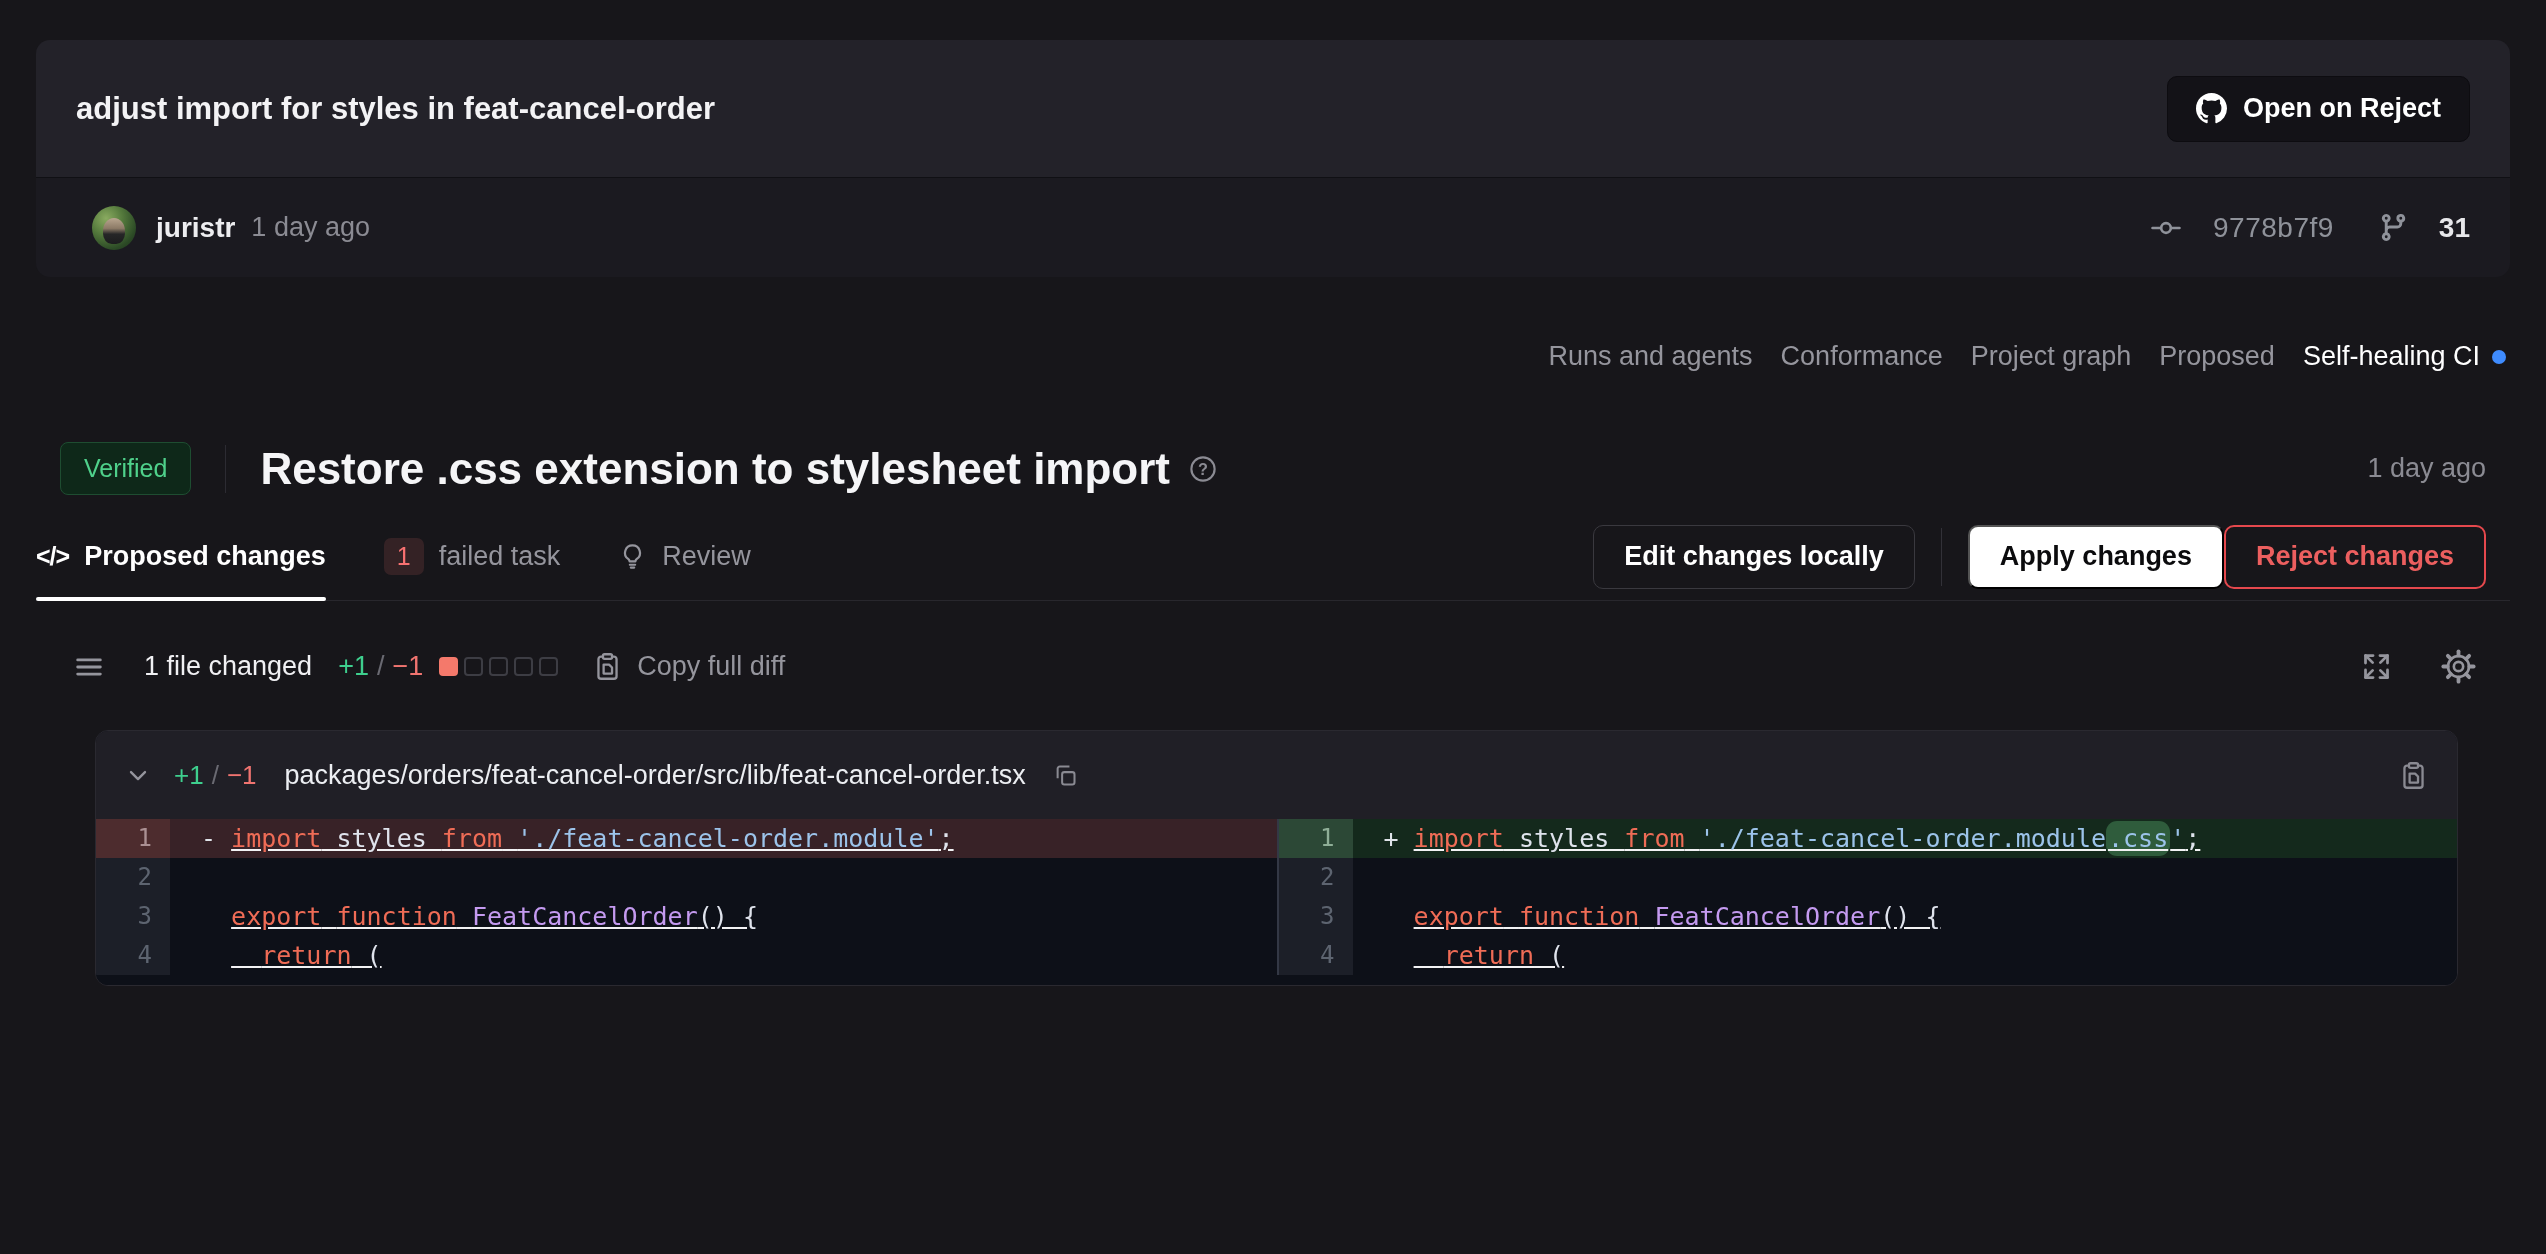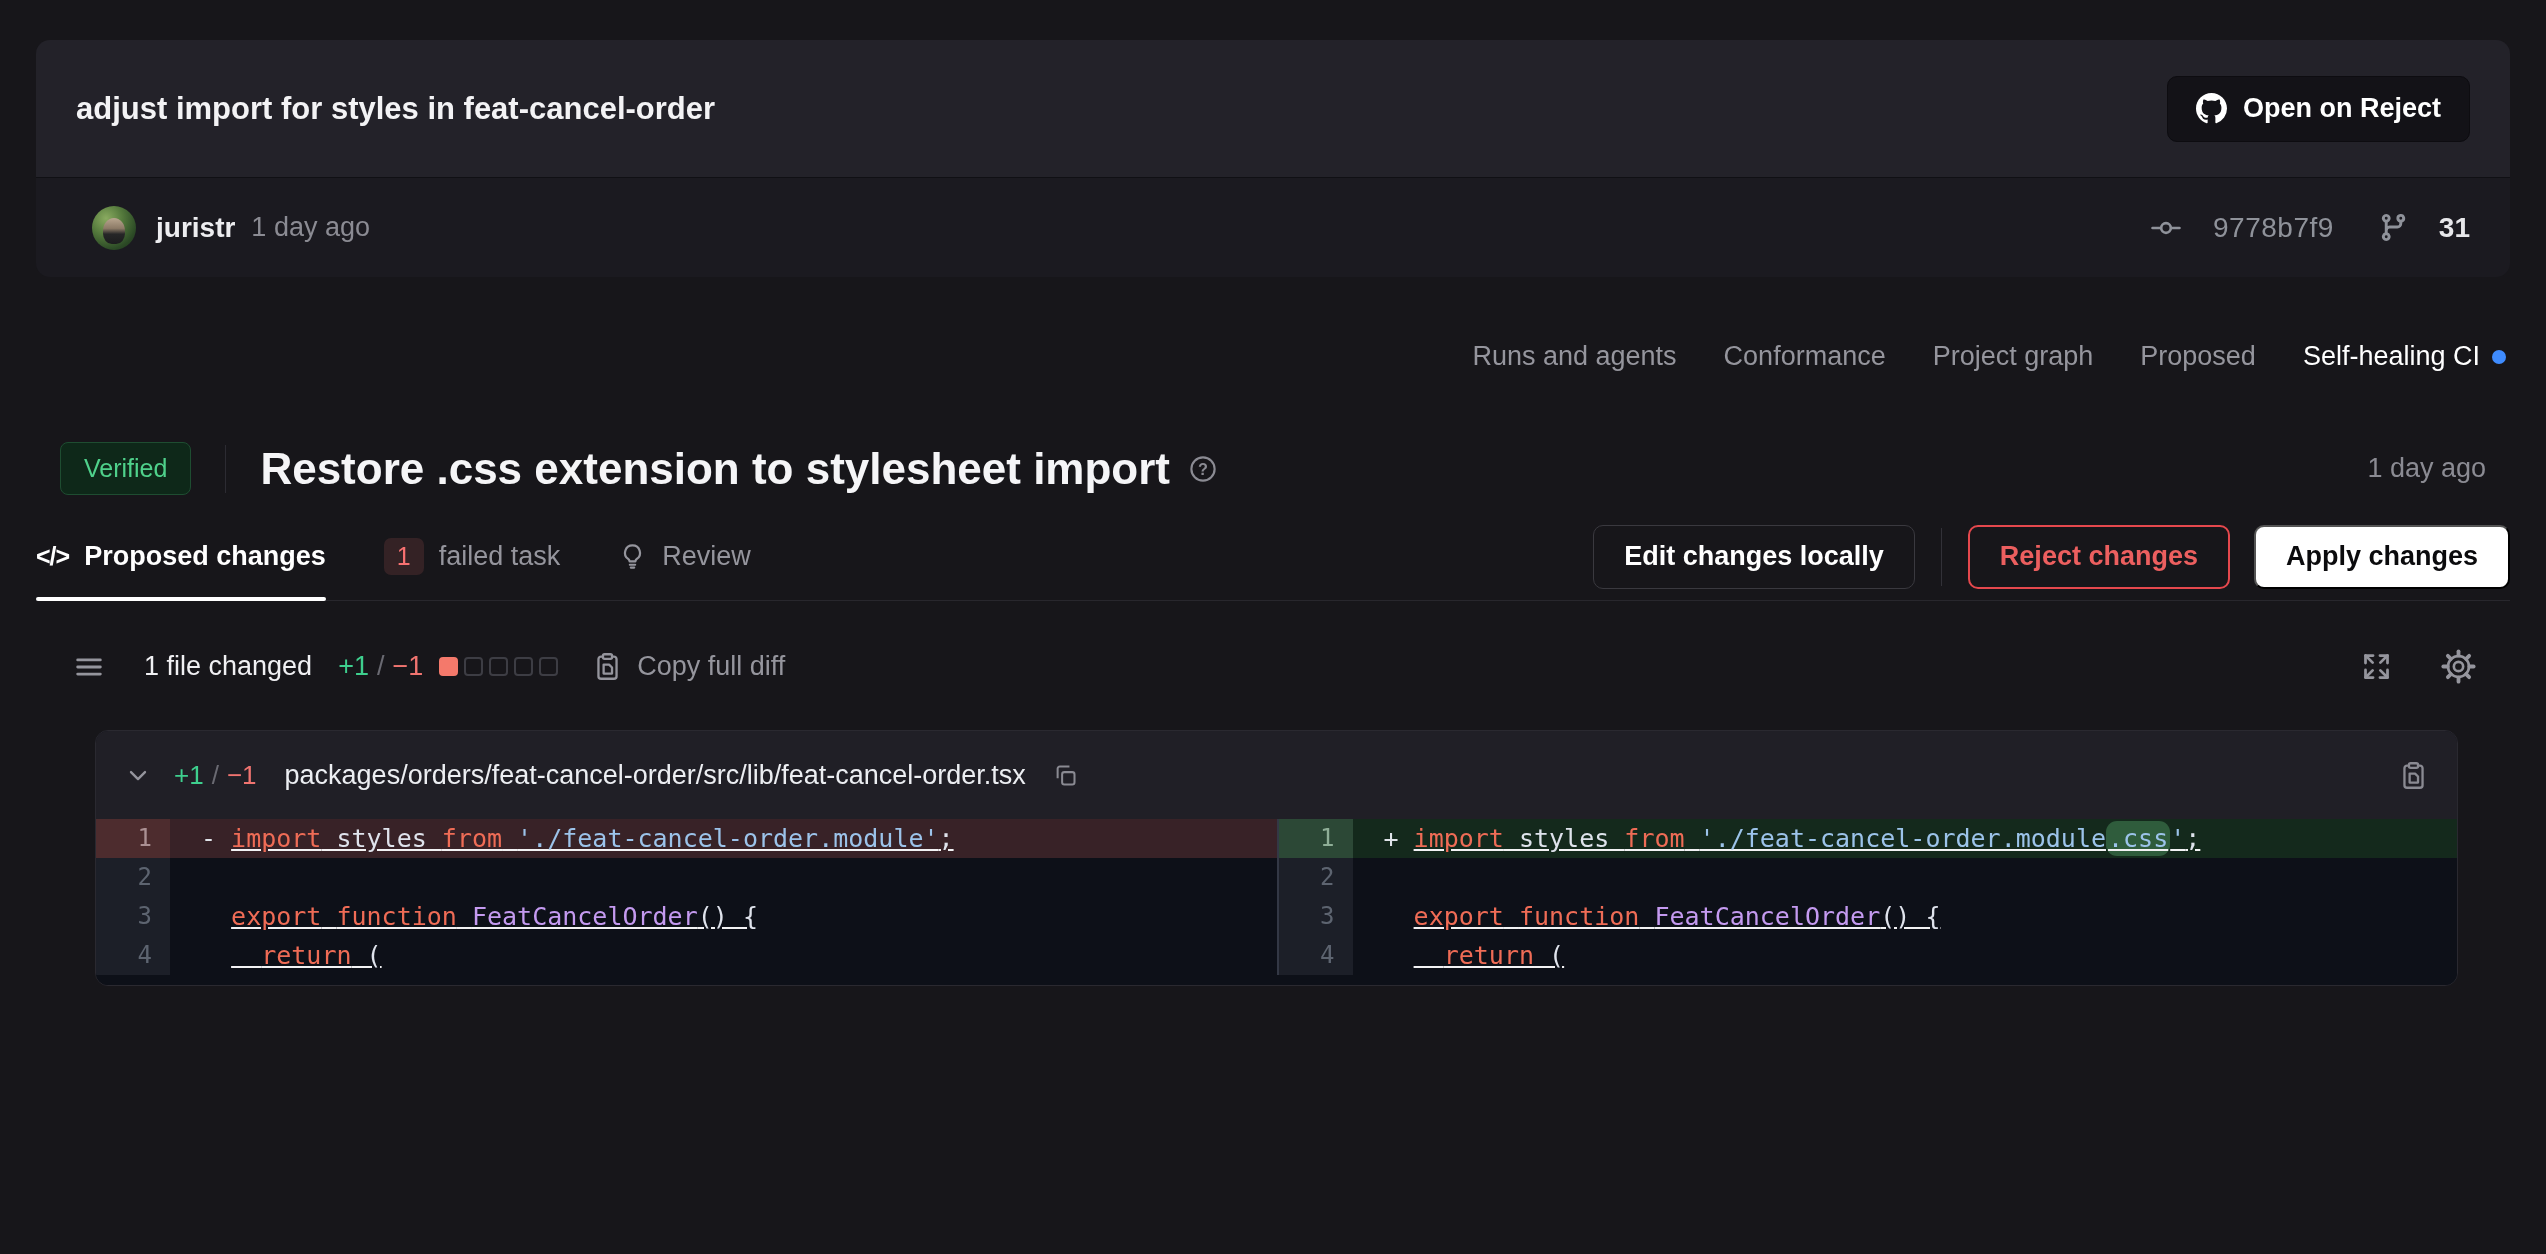--- a/index.html
+++ b/index.html
@@ -29,21 +29,21 @@
   .avatar::after { content:""; position:absolute; left:11px; top:12px; width:22px; height:26px; border-radius:50% 50% 40% 40%;
                    background:linear-gradient(180deg,#b9a68f 0%, #8c7a66 40%, #262627 62%, #1c1c1e 100%); }
   .author-name { font-size:28px; font-weight:700; color:#ededf0; margin-left:20px; }
   .author-time { font-size:27px; color:#8b8b93; margin-left:16px; }
   .commit-meta { margin-left:auto; display:flex; align-items:center; gap:44px; }
   .meta-item { display:flex; align-items:center; gap:30px; }
   .sha { font-size:28px; color:#8f929a; letter-spacing:.5px; }
   .branch-count { font-size:28px; font-weight:600; color:#e7e7ea; }
 
   
-  .nav-row { margin:64px 40px 0; display:flex; justify-content:flex-end; align-items:center; gap:47px; }
+  .nav-row { margin:64px 40px 0; display:flex; justify-content:flex-end; align-items:center; gap:28px; }
   .nav-item { font-size:27px; color:#95959d; cursor:pointer; display:flex; align-items:center; gap:12px; }
   .nav-item.active { color:#ffffff; }
   .nav-dot { width:14px; height:14px; border-radius:50%; background:#3f8cff; }
 
   
   .fix-section { margin-top:70px; padding:0 36px; }
   .verified-row { display:flex; align-items:center; padding:0 24px; }
   .verified-badge { background:#0e2819; border:1px solid #1e4d31; color:#4fd18b; font-size:25px;
                     padding:11px 23px; border-radius:8px; }
   .v-divider { width:1px; height:48px; background:#2c2b32; margin:0 34px; }
@@ -187,22 +187,22 @@
           <svg class="icn" width="29" height="29" viewBox="0 0 24 24" fill="none" stroke="#95959d" stroke-width="1.8" stroke-linecap="round" stroke-linejoin="round">
             <path d="M12 2.8a6.2 6.2 0 0 0-3.6 11.25c.7.5 1.1 1.2 1.2 1.95h4.8c.1-.75.5-1.45 1.2-1.95A6.2 6.2 0 0 0 12 2.8Z"></path>
             <path d="M9.8 18.8h4.4M10.6 21.2h2.8"></path>
           </svg>
         </span>
         <span class="tab-label">Review</span>
       </div>
       <div class="actions">
         <button class="btn btn-edit">Edit changes locally</button>
         <span class="btn-sep"></span>
+        <button class="btn btn-apply">Apply changes</button>
         <button class="btn btn-reject">Reject changes</button>
-        <button class="btn btn-apply">Apply changes</button>
       </div>
     </div>
 
     <div class="diff-toolbar">
       <span class="hamburger">
         <svg class="icn" width="34" height="34" viewBox="0 0 24 24" stroke="#95959d" stroke-width="2" stroke-linecap="round">
           <line x1="4" y1="7" x2="20" y2="7"></line>
             <line x1="4" y1="12" x2="20" y2="12"></line>
             <line x1="4" y1="17" x2="20" y2="17"></line>
         </svg>

